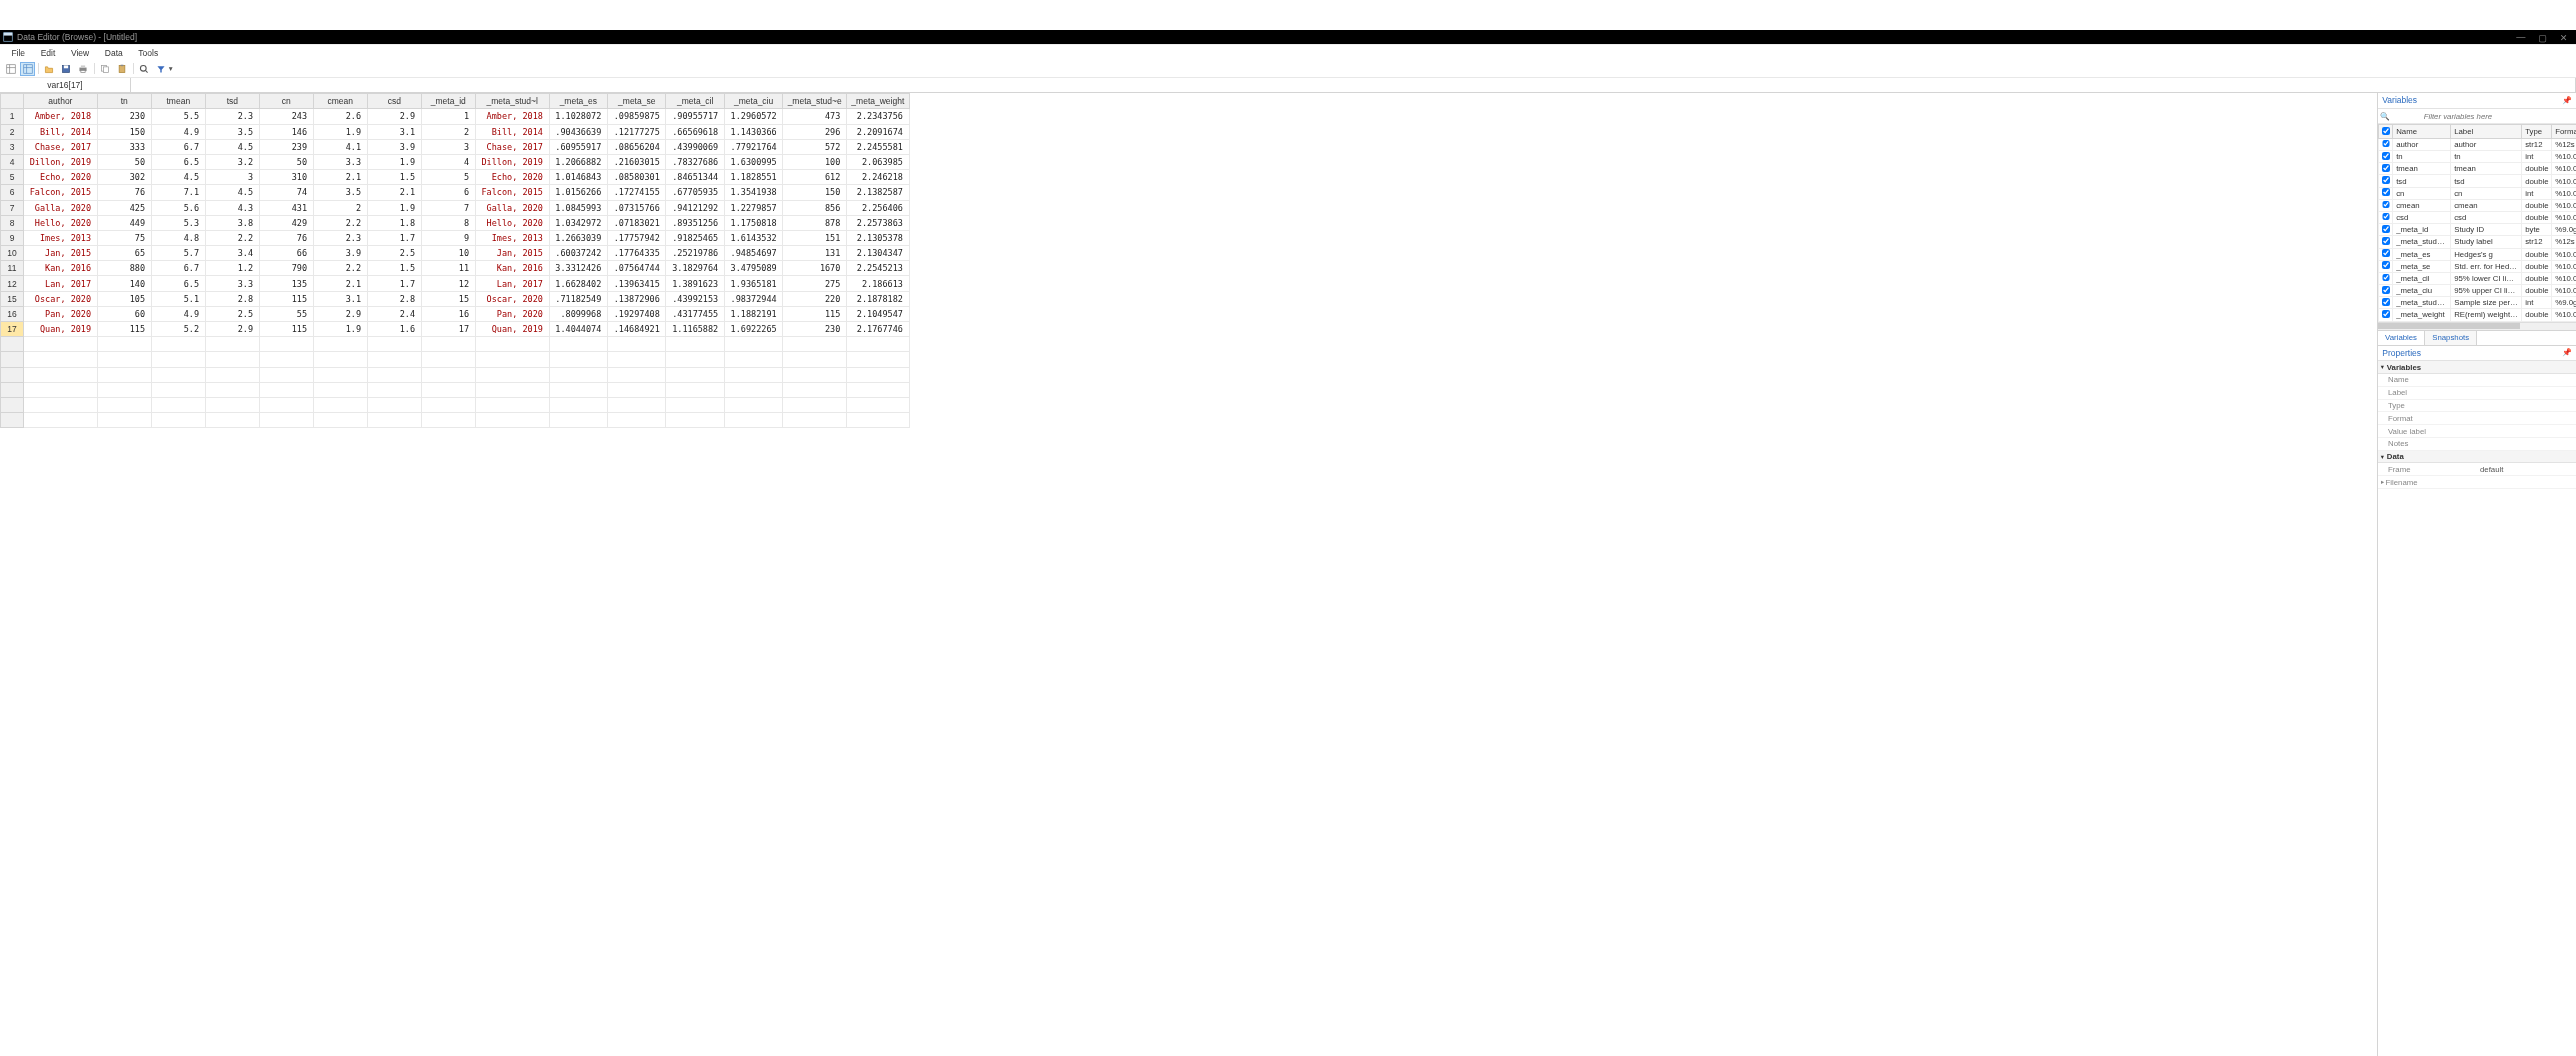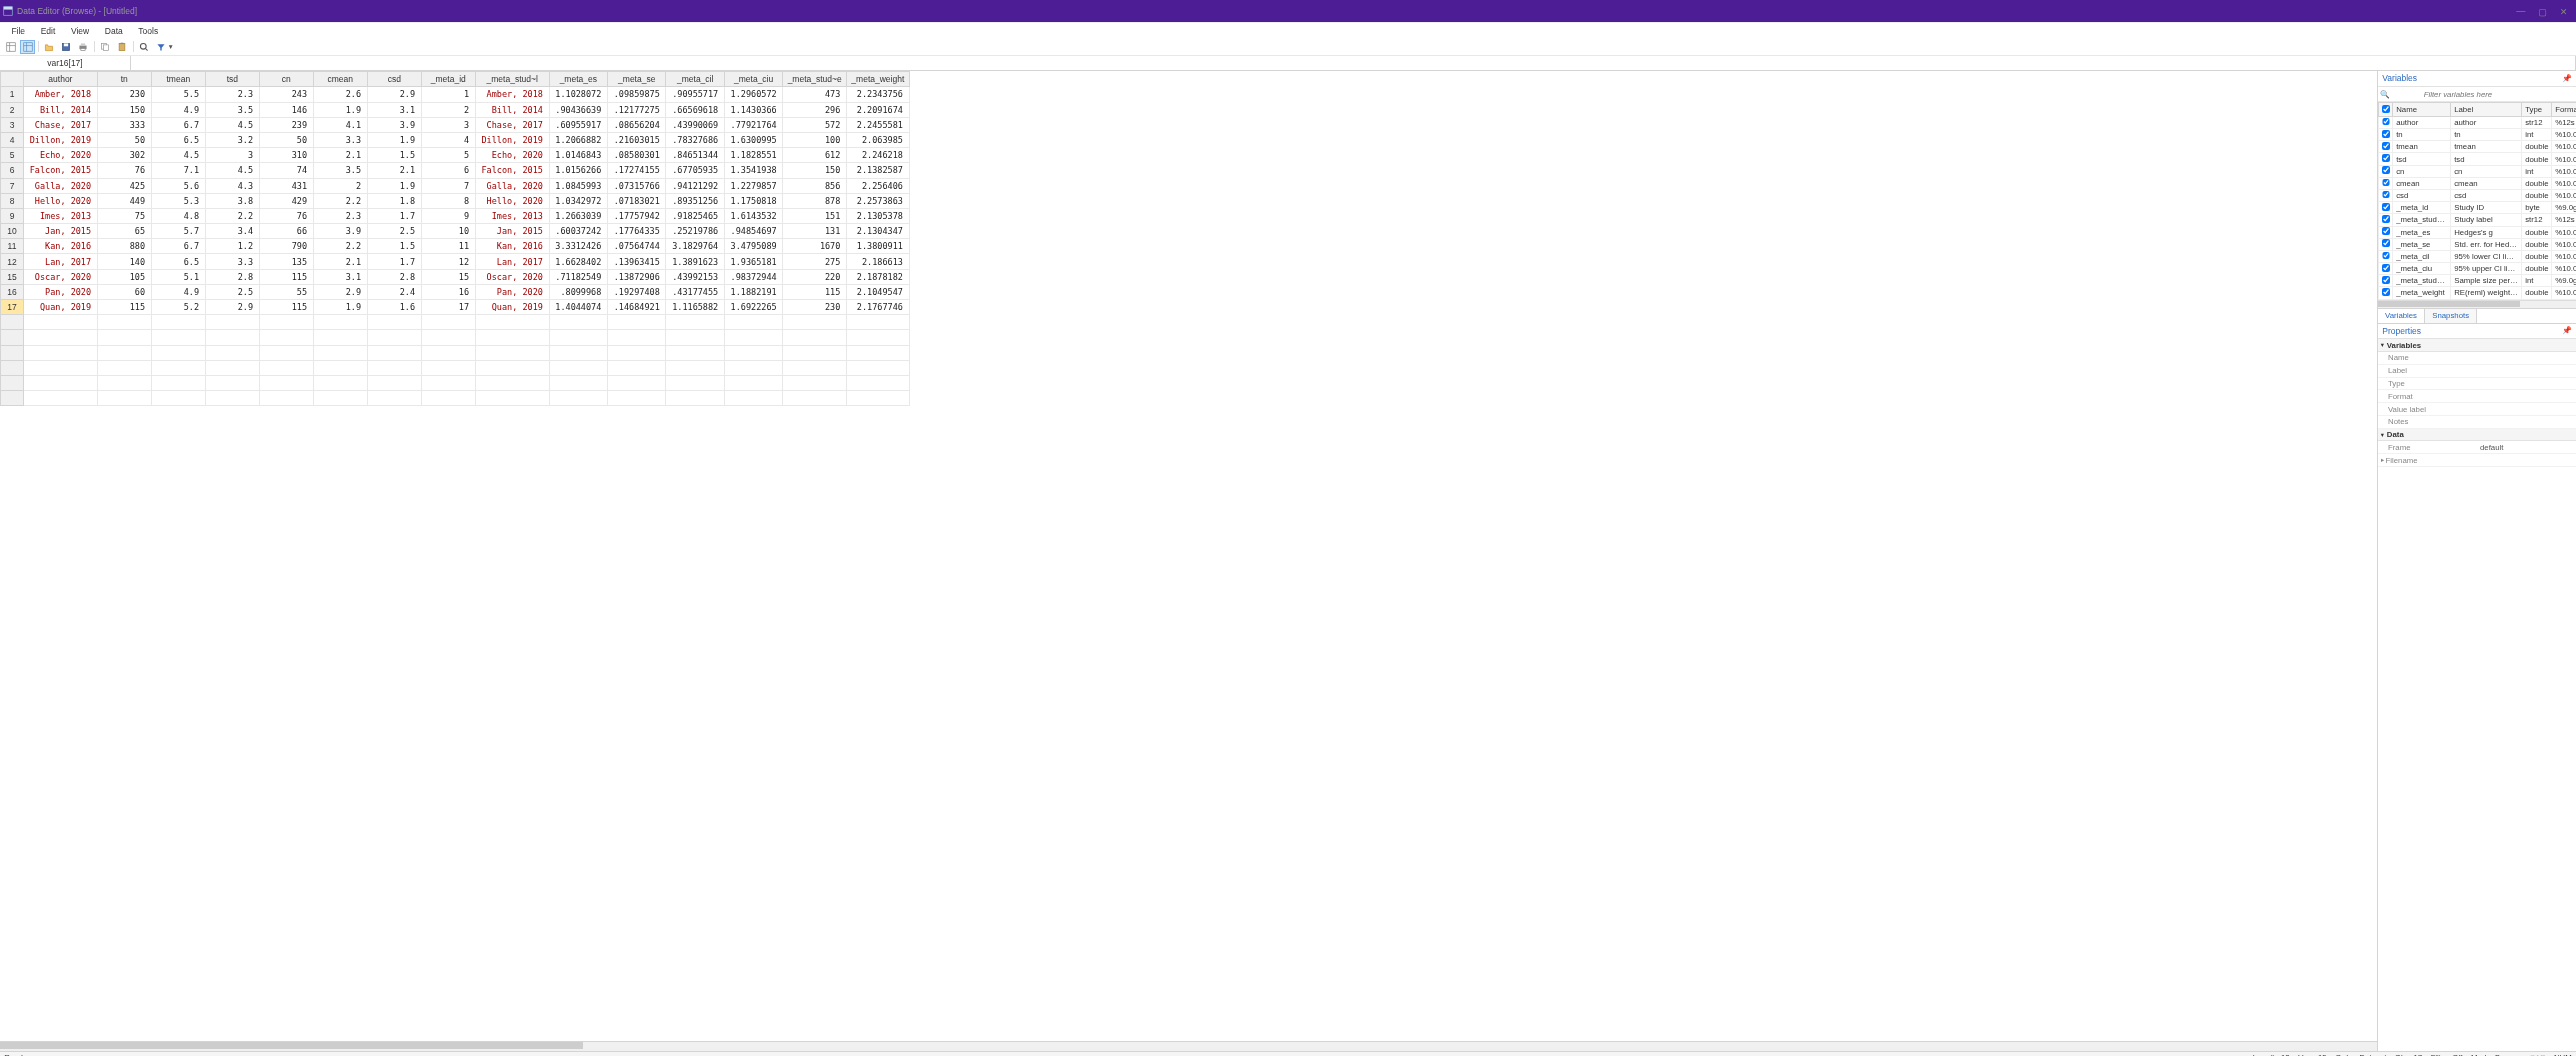--- a/index.html
+++ b/index.html
@@ -5,26 +5,27 @@
 * { margin: 0; padding: 0; box-sizing: border-box; }
 body {
   font-family: "Segoe UI", Tahoma, sans-serif;
   font-size: 8.5px;
   background: #fff;
   color: #333;
   overflow: hidden;
   user-select: none;
 }
 .titlebar {
-  height: 23px;
-  background: #4c1d95;
+  height: 15px;
+  background: #000000;
   display: flex;
   align-items: center;
   padding: 0 2.8px;
   border-bottom: 0.7px solid #eee;
+  margin-top: 30px;
 }
 .titlebar-icon {
   width: 10px; height: 10px;
   margin-right: 4.3px;
   display: inline-flex;
   align-items: center;
   justify-content: center;
 }
 .titlebar-text { color: #999; font-size: 8.5px; }
 .win-controls {
@@ -591,21 +592,21 @@
               <td class="num-cell">790</td>
               <td class="num-cell">2.2</td>
               <td class="num-cell">1.5</td>
               <td class="num-cell">11</td>
               <td class="str-cell">Kan, 2016</td>
               <td class="num-cell">3.3312426</td>
               <td class="num-cell">.07564744</td>
               <td class="num-cell">3.1829764</td>
               <td class="num-cell">3.4795089</td>
               <td class="num-cell">1670</td>
-              <td class="num-cell">1.3800911</td>
+              <td class="num-cell">2.2545213</td>
             </tr>
             <tr>
               <td class="rh">12</td>
               <td class="str-cell">Lan, 2017</td>
               <td class="num-cell">140</td>
               <td class="num-cell">6.5</td>
               <td class="num-cell">3.3</td>
               <td class="num-cell">135</td>
               <td class="num-cell">2.1</td>
               <td class="num-cell">1.7</td>

